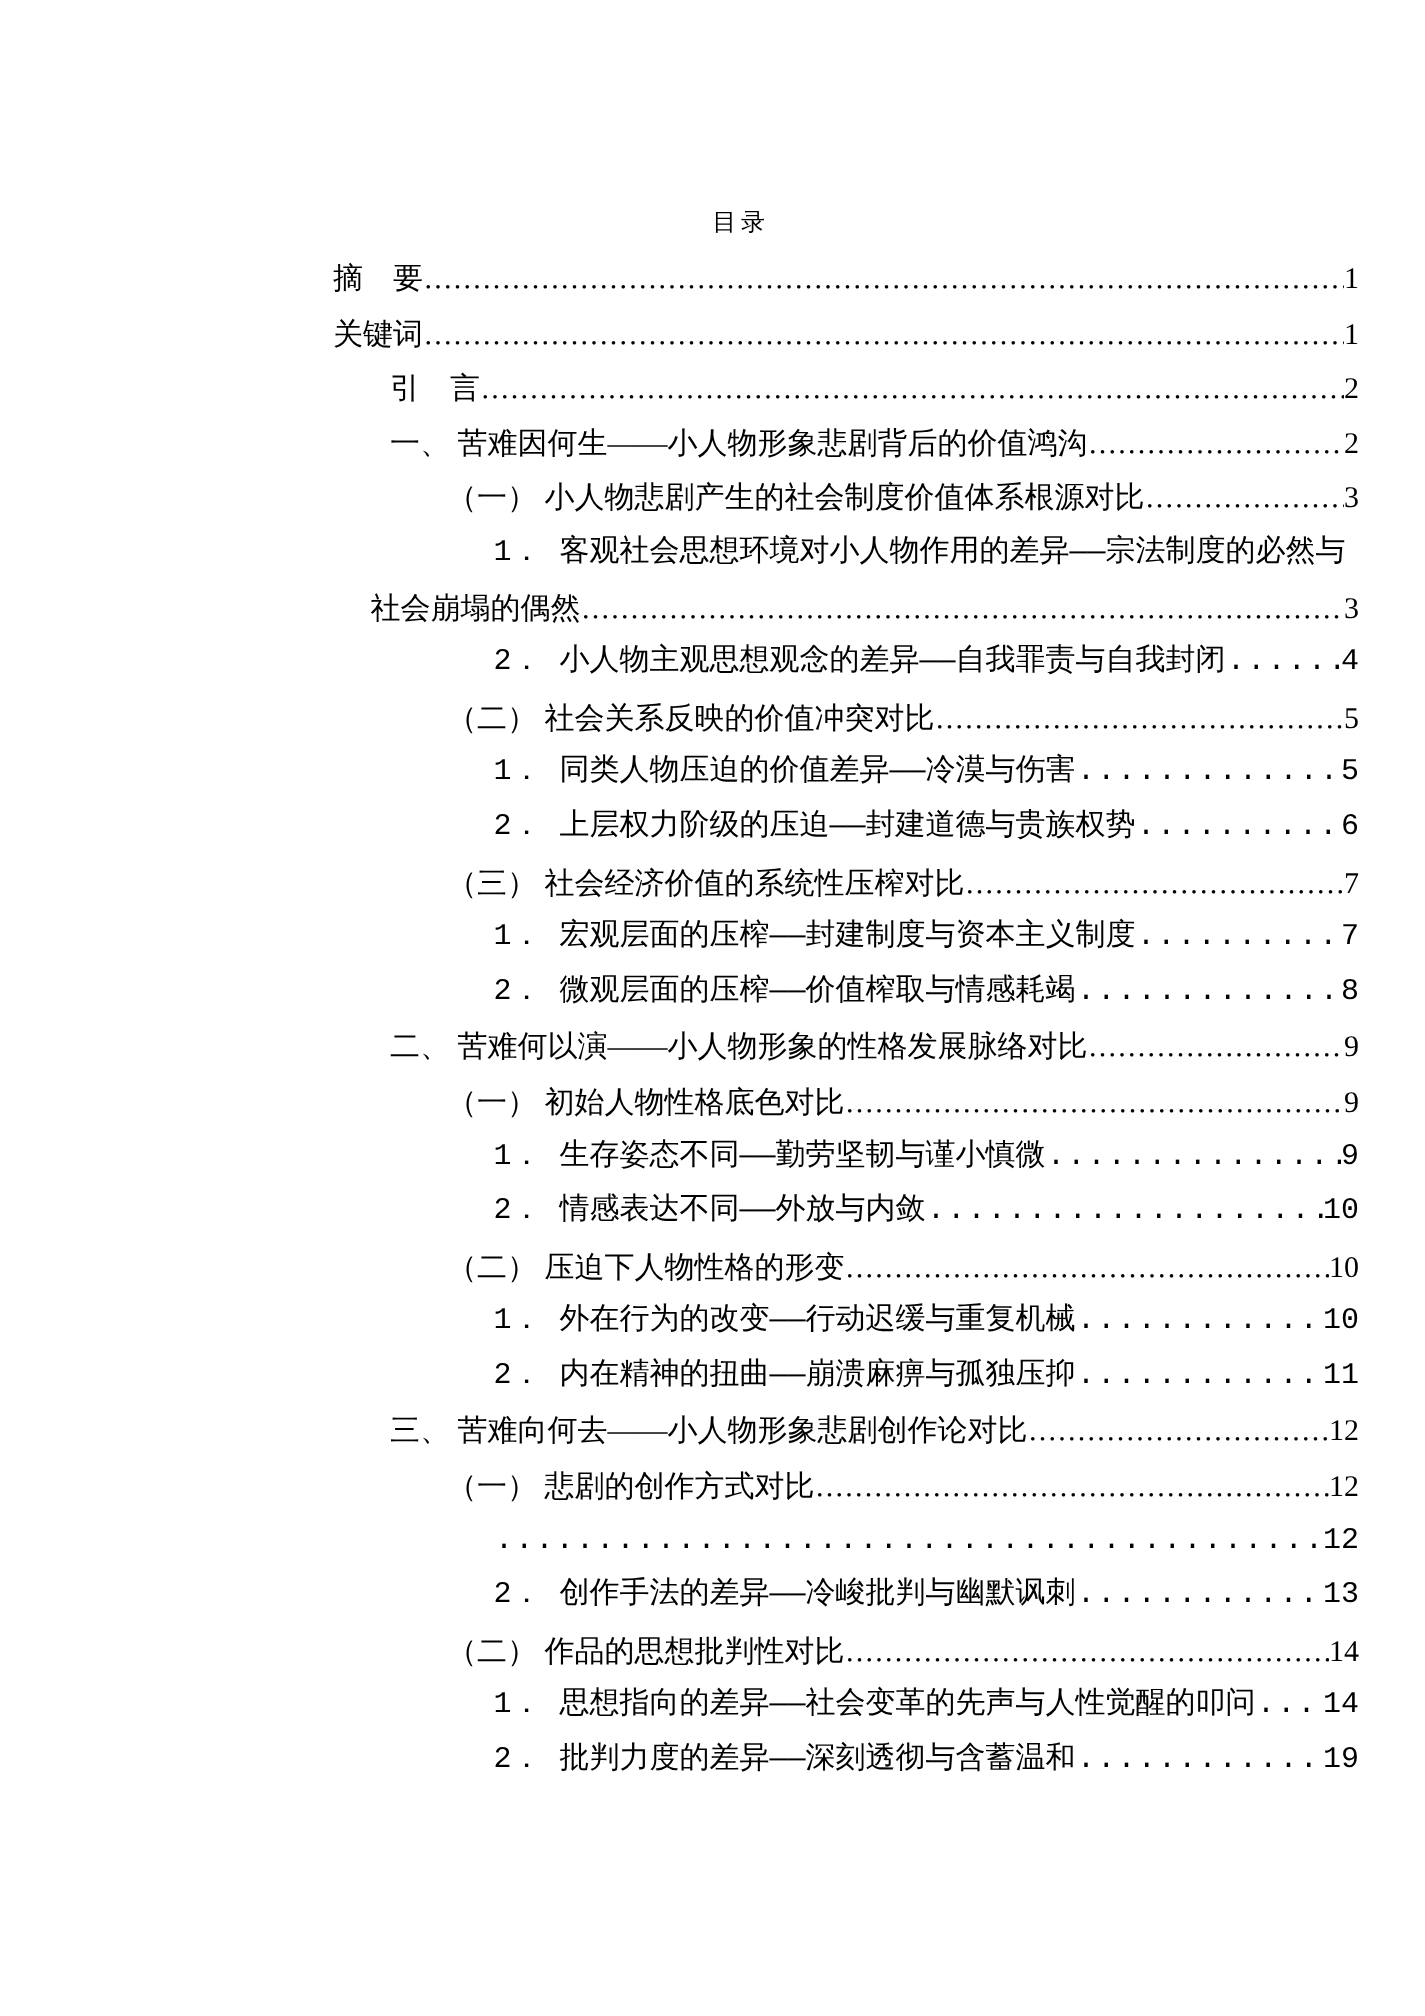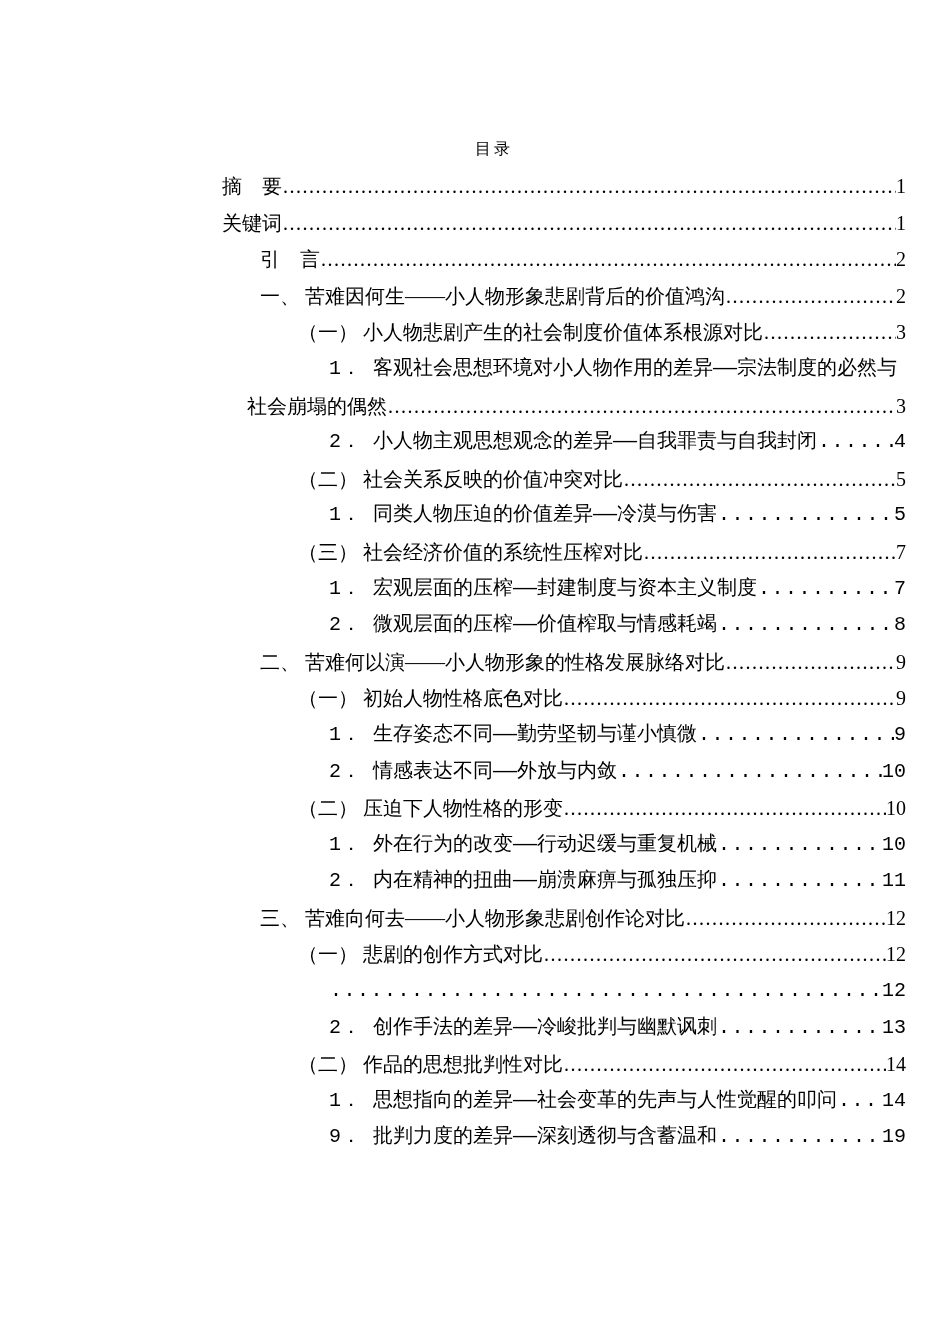--- a/index.html
+++ b/index.html
@@ -78,31 +78,32 @@
       <div class="toc-row indent-0"><span class="label">摘　要</span><span class="leader"></span><span class="page-num">1</span></div>
       <div class="toc-row indent-0"><span class="label">关键词</span><span class="leader"></span><span class="page-num">1</span></div>
       <div class="toc-row indent-1"><span class="label">引　言</span><span class="leader"></span><span class="page-num">2</span></div>
       <div class="toc-row indent-1"><span class="label">一、 苦难因何生——小人物形象悲剧背后的价值鸿沟</span><span class="leader"></span><span class="page-num">2</span></div>
       <div class="toc-row indent-2"><span class="label">（一） 小人物悲剧产生的社会制度价值体系根源对比</span><span class="leader"></span><span class="page-num">3</span></div>
       <div class="toc-row indent-3"><span class="label">1． 客观社会思想环境对小人物作用的差异——宗法制度的必然与</span></div>
       <div class="toc-row wrap-cont"><span class="label">社会崩塌的偶然</span><span class="leader"></span><span class="page-num">3</span></div>
       <div class="toc-row indent-3"><span class="label">2． 小人物主观思想观念的差异——自我罪责与自我封闭</span><span class="leader"></span><span class="page-num">4</span></div>
       <div class="toc-row indent-2"><span class="label">（二） 社会关系反映的价值冲突对比</span><span class="leader"></span><span class="page-num">5</span></div>
       <div class="toc-row indent-3"><span class="label">1． 同类人物压迫的价值差异——冷漠与伤害</span><span class="leader"></span><span class="page-num">5</span></div>
+      <div class="toc-row indent-3"><span class="label">2． 上层权力阶级的压迫——封建道德与贵族权势</span><span class="leader"></span><span class="page-num">6</span></div>
       <div class="toc-row indent-2"><span class="label">（三） 社会经济价值的系统性压榨对比</span><span class="leader"></span><span class="page-num">7</span></div>
       <div class="toc-row indent-3"><span class="label">1． 宏观层面的压榨——封建制度与资本主义制度</span><span class="leader"></span><span class="page-num">7</span></div>
       <div class="toc-row indent-3"><span class="label">2． 微观层面的压榨——价值榨取与情感耗竭</span><span class="leader"></span><span class="page-num">8</span></div>
       <div class="toc-row indent-1"><span class="label">二、 苦难何以演——小人物形象的性格发展脉络对比</span><span class="leader"></span><span class="page-num">9</span></div>
       <div class="toc-row indent-2"><span class="label">（一） 初始人物性格底色对比</span><span class="leader"></span><span class="page-num">9</span></div>
       <div class="toc-row indent-3"><span class="label">1． 生存姿态不同——勤劳坚韧与谨小慎微</span><span class="leader"></span><span class="page-num">9</span></div>
       <div class="toc-row indent-3"><span class="label">2． 情感表达不同——外放与内敛</span><span class="leader"></span><span class="page-num">10</span></div>
       <div class="toc-row indent-2"><span class="label">（二） 压迫下人物性格的形变</span><span class="leader"></span><span class="page-num">10</span></div>
       <div class="toc-row indent-3"><span class="label">1． 外在行为的改变——行动迟缓与重复机械</span><span class="leader"></span><span class="page-num">10</span></div>
       <div class="toc-row indent-3"><span class="label">2． 内在精神的扭曲——崩溃麻痹与孤独压抑</span><span class="leader"></span><span class="page-num">11</span></div>
       <div class="toc-row indent-1"><span class="label">三、 苦难向何去——小人物形象悲剧创作论对比</span><span class="leader"></span><span class="page-num">12</span></div>
       <div class="toc-row indent-2"><span class="label">（一） 悲剧的创作方式对比</span><span class="leader"></span><span class="page-num">12</span></div>
       <div class="toc-row indent-3"><span class="leader"></span><span class="page-num">12</span></div>
       <div class="toc-row indent-3"><span class="label">2． 创作手法的差异——冷峻批判与幽默讽刺</span><span class="leader"></span><span class="page-num">13</span></div>
       <div class="toc-row indent-2"><span class="label">（二） 作品的思想批判性对比</span><span class="leader"></span><span class="page-num">14</span></div>
       <div class="toc-row indent-3"><span class="label">1． 思想指向的差异——社会变革的先声与人性觉醒的叩问</span><span class="leader"></span><span class="page-num">14</span></div>
-      <div class="toc-row indent-3"><span class="label">9． 批判力度的差异——深刻透彻与含蓄温和</span><span class="leader"></span><span class="page-num">19</span></div>
+      <div class="toc-row indent-3"><span class="label">2． 批判力度的差异——深刻透彻与含蓄温和</span><span class="leader"></span><span class="page-num">19</span></div>
     </div>
 </div>
 
 </body></html>

